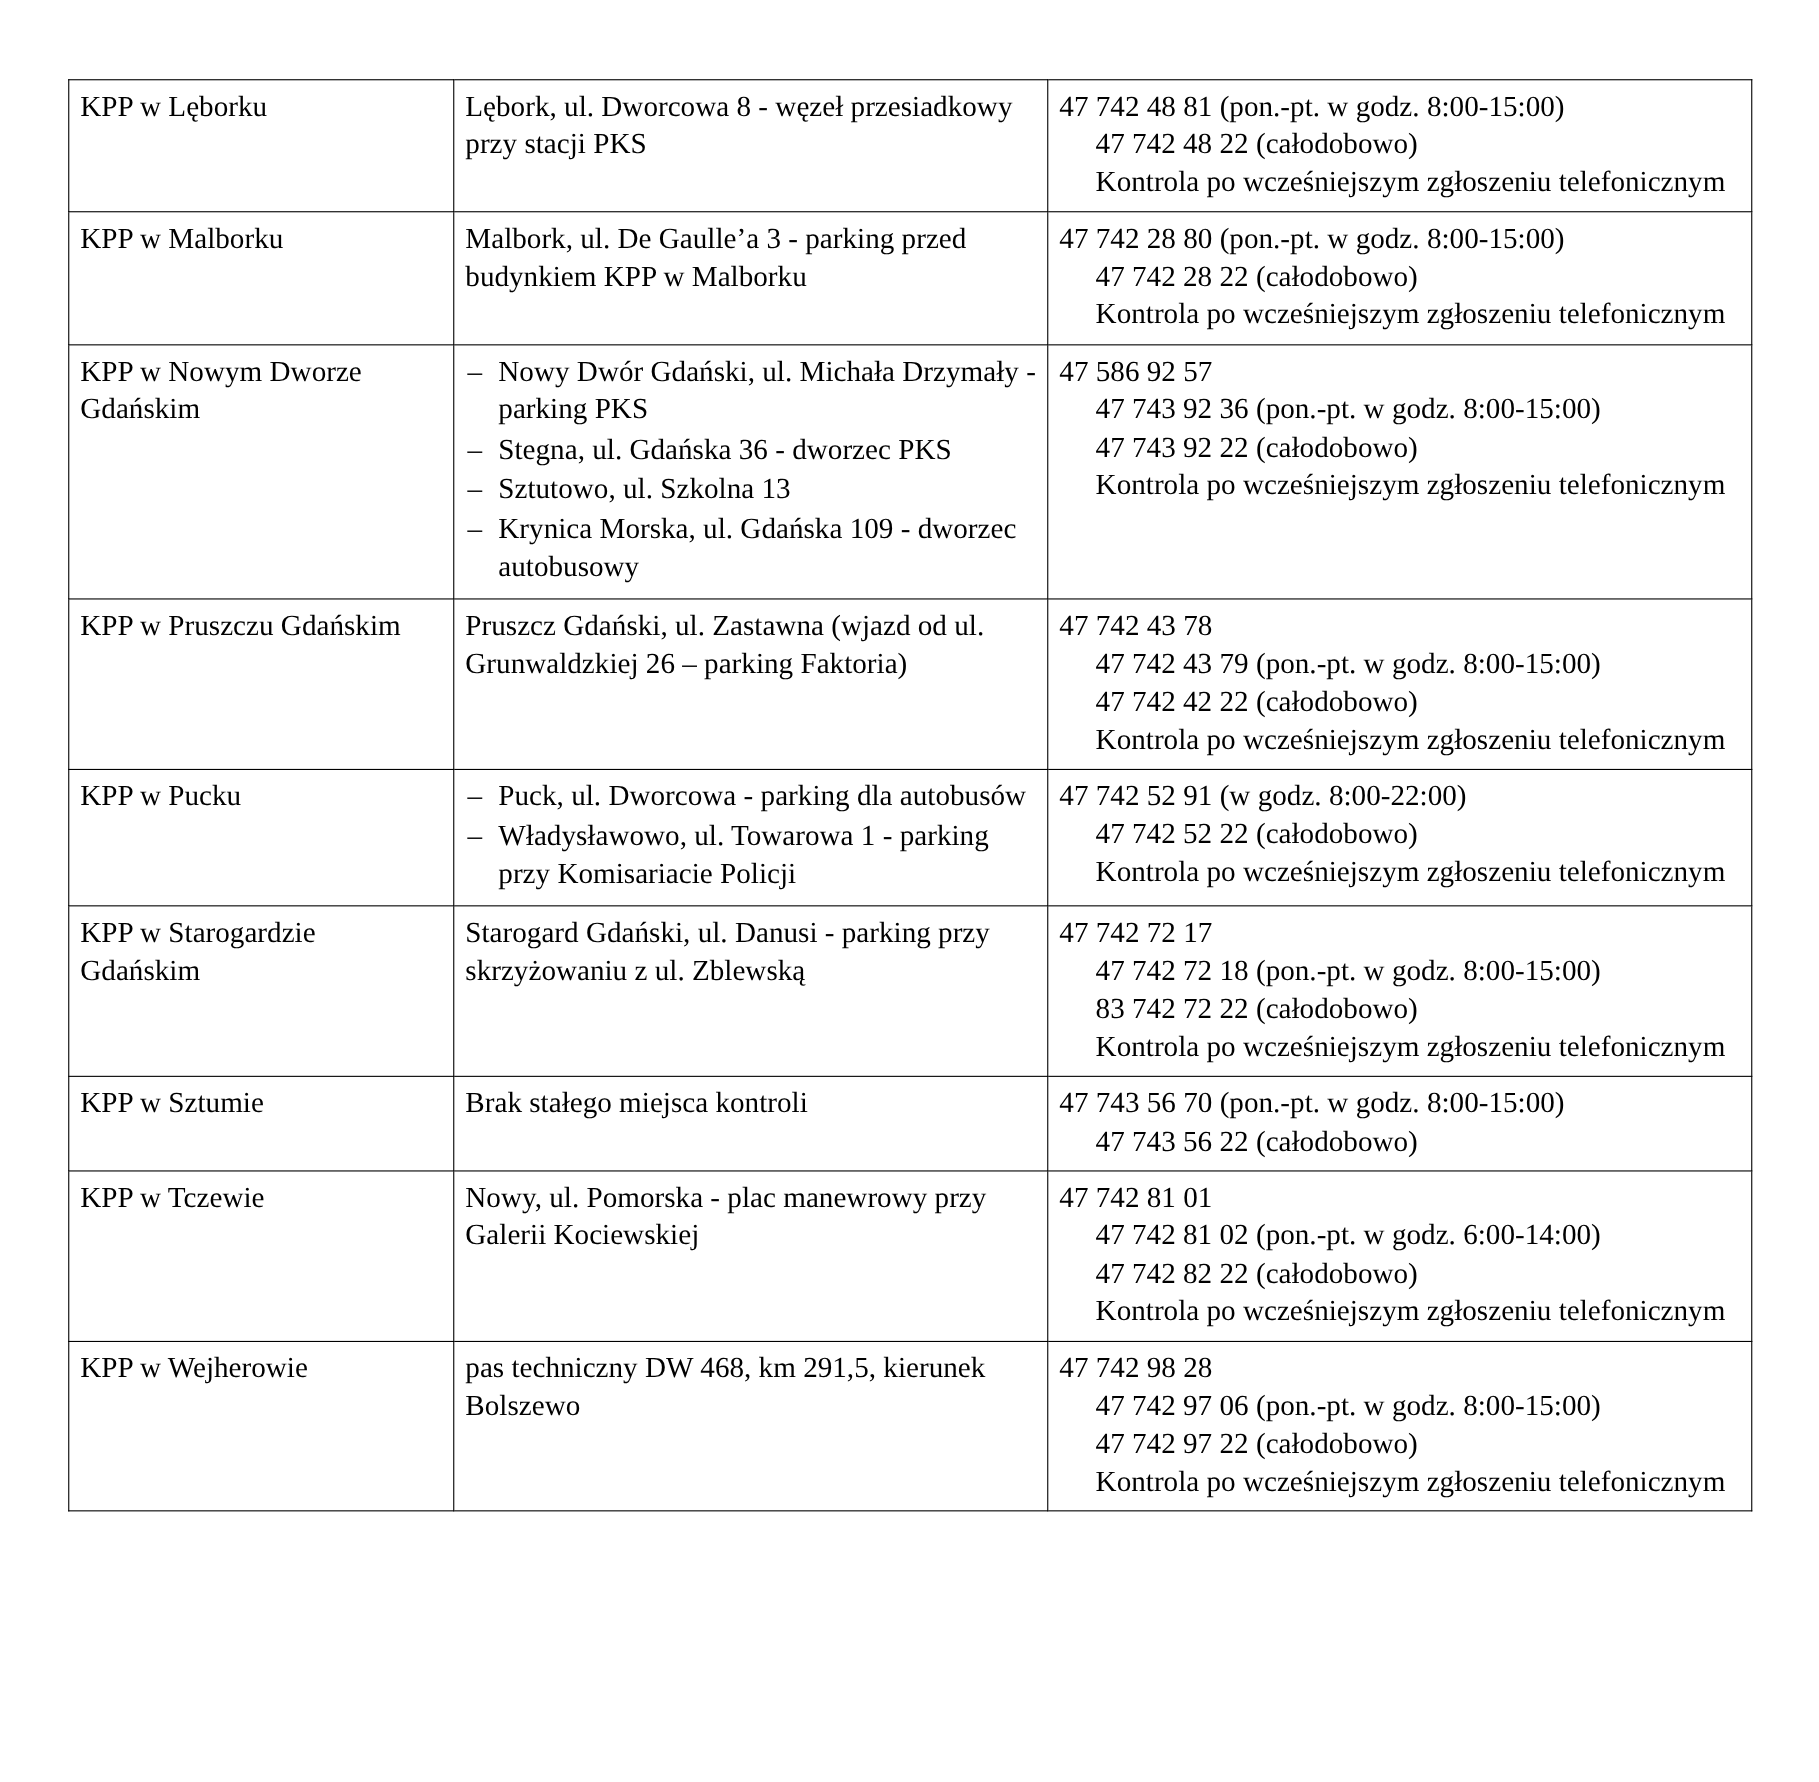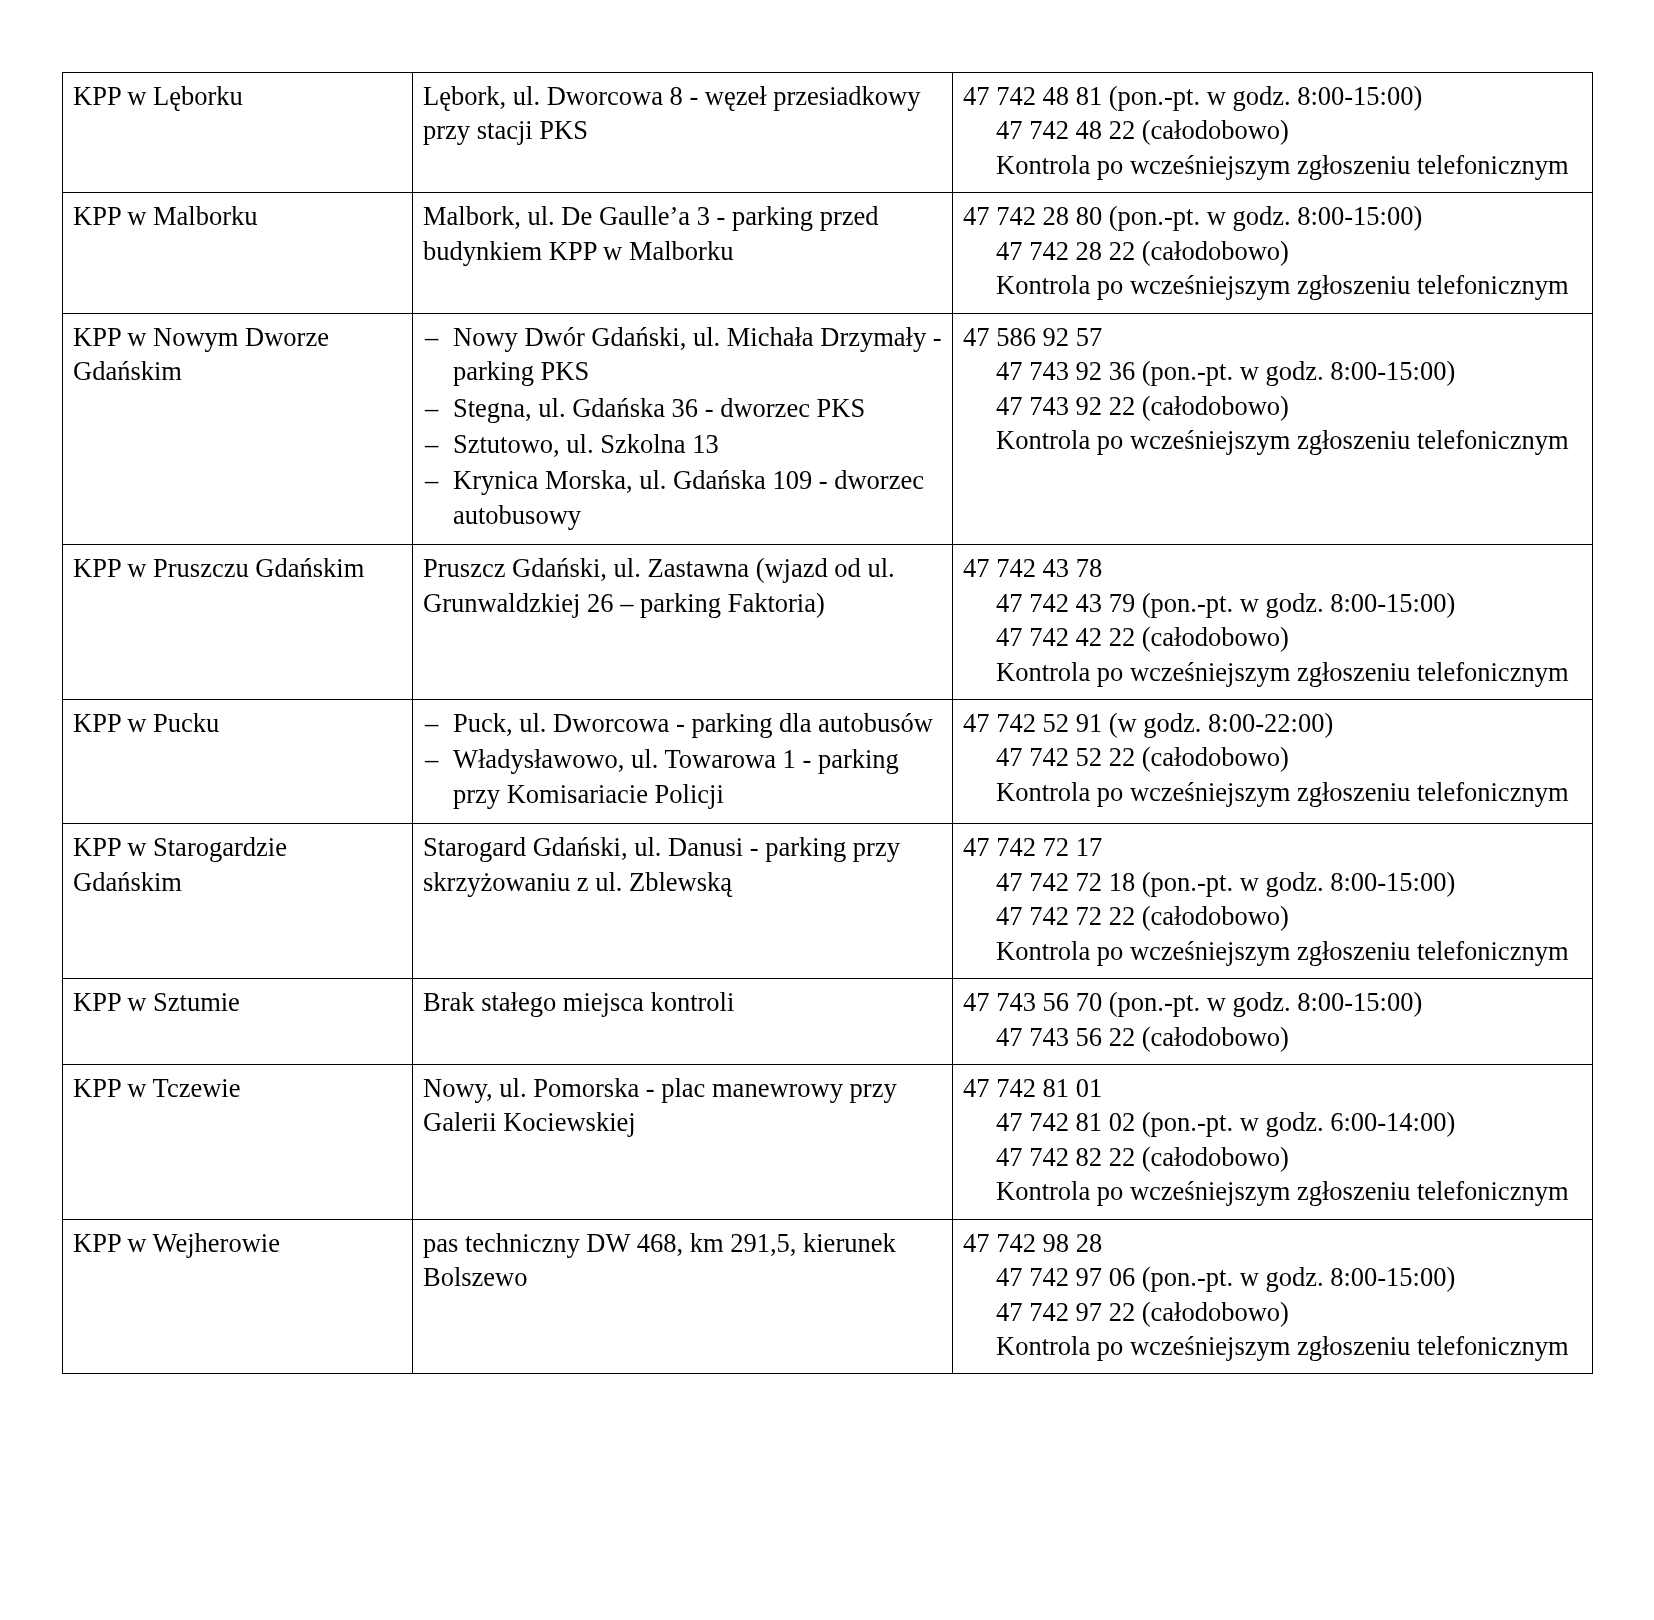--- a/index.html
+++ b/index.html
@@ -145,21 +145,21 @@
         <tr>
           <td>
             <p class="para">KPP w Starogardzie Gdańskim</p>
           </td>
           <td>
             <p class="para">Starogard Gdański, ul. Danusi - parking przy skrzyżowaniu z ul. Zblewską</p>
           </td>
           <td>
             <p class="para">47 742 72 17</p>
             <p class="para">47 742 72 18 (pon.-pt. w godz. 8:00-15:00)</p>
-            <p class="para">47 742 72 22 (całodobowo)</p>
+            <p class="para">83 742 72 22 (całodobowo)</p>
             <p class="para note">Kontrola po wcześniejszym zgłoszeniu telefonicznym</p>
           </td>
         </tr>
         <tr>
           <td>
             <p class="para">KPP w Sztumie</p>
           </td>
           <td>
             <p class="para">Brak stałego miejsca kontroli</p>
           </td>

